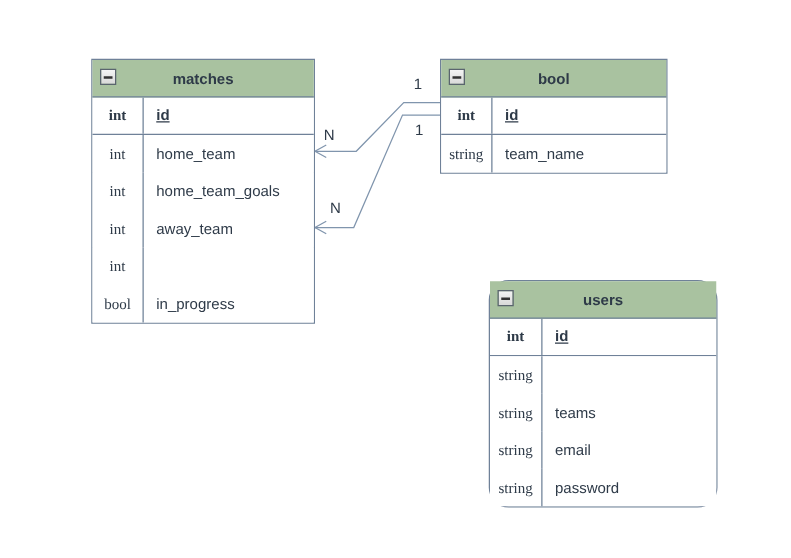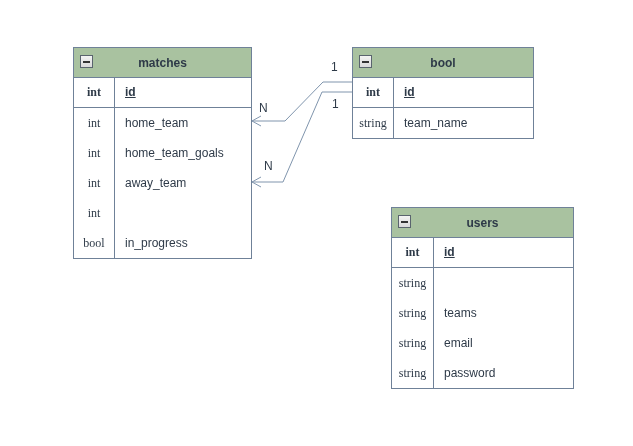--- a/index.html
+++ b/index.html
@@ -14,21 +14,21 @@
     overflow: hidden;
   }
   .er-table {
     position: absolute;
     background: #ffffff;
     border: 1px solid #6f8198;
     box-sizing: content-box;
   }
   #table-matches { left: 73px;  top: 47px;  width: 177px; }
   #table-teams   { left: 352px; top: 47px;  width: 180px; }
-  #table-users   { left: 391px; top: 207px; width: 181px; }
+  #table-users   { left: 391px; top: 224px; width: 181px; border-radius: 16px; }
 
   .er-header {
     position: relative;
     height: 29px;
     background: #a9c2a0;
     border-bottom: 1px solid #6f8198;
     display: flex;
     align-items: center;
     justify-content: center;
     font-weight: bold;

